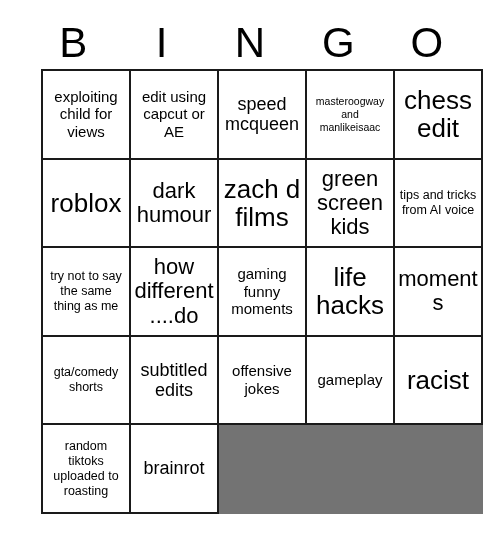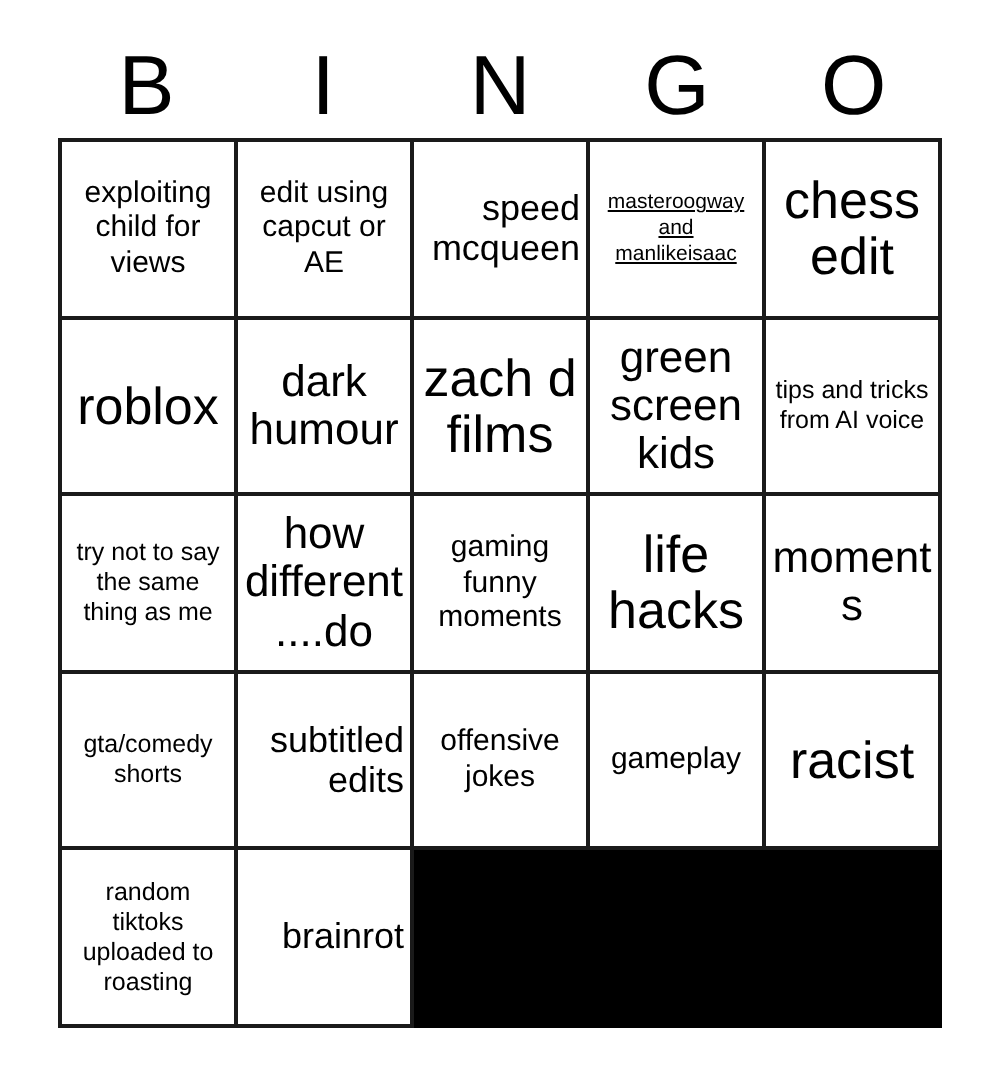--- a/index.html
+++ b/index.html
@@ -40,31 +40,31 @@
     font-weight: 400;
     line-height: 1;
     letter-spacing: 0px;
     color: #000000;
     user-select: none;
   }
 
   
   .grid {
     position: absolute;
-    left: 29px;
+    left: 41px;
     top: 69px;
     width: 442px;
     height: 445px;
     box-sizing: border-box;
     border-top: 2px solid #1a1a1a;
     border-left: 2px solid #1a1a1a;
     display: grid;
     grid-template-columns: repeat(5, 1fr);
     grid-template-rows: repeat(5, 1fr);
-    background: #000000;
+    background: #737373;
   }
 
   .cell {
     box-sizing: border-box;
     border-right: 2px solid #1a1a1a;
     border-bottom: 2px solid #1a1a1a;
     display: flex;
     align-items: center;
     justify-content: center;
     text-align: center;
@@ -75,24 +75,24 @@
 
   .cell-text {
     display: block;
     width: 100%;
     line-height: 1.12;
     word-wrap: break-word;
     color: #000000;
   }
 
   
-  .fs-xs  { font-size: 10.5px; line-height: 1.22; text-decoration: underline; }
+  .fs-xs  { font-size: 10.5px; line-height: 1.22; }
   .fs-s   { font-size: 12.5px; line-height: 1.2; }
   .fs-m   { font-size: 15px;   line-height: 1.18; }
-  .fs-l   { font-size: 18px;   line-height: 1.14; text-align: right; }
+  .fs-l   { font-size: 18px;   line-height: 1.14; }
   .fs-xl  { font-size: 22px;   line-height: 1.1; }
   .fs-xxl { font-size: 26px;   line-height: 1.08; }
 </style>
 </head>
 <body>
 
 <div class="card">
 
   <div class="header-row">
     <div class="header-cell">B</div>

